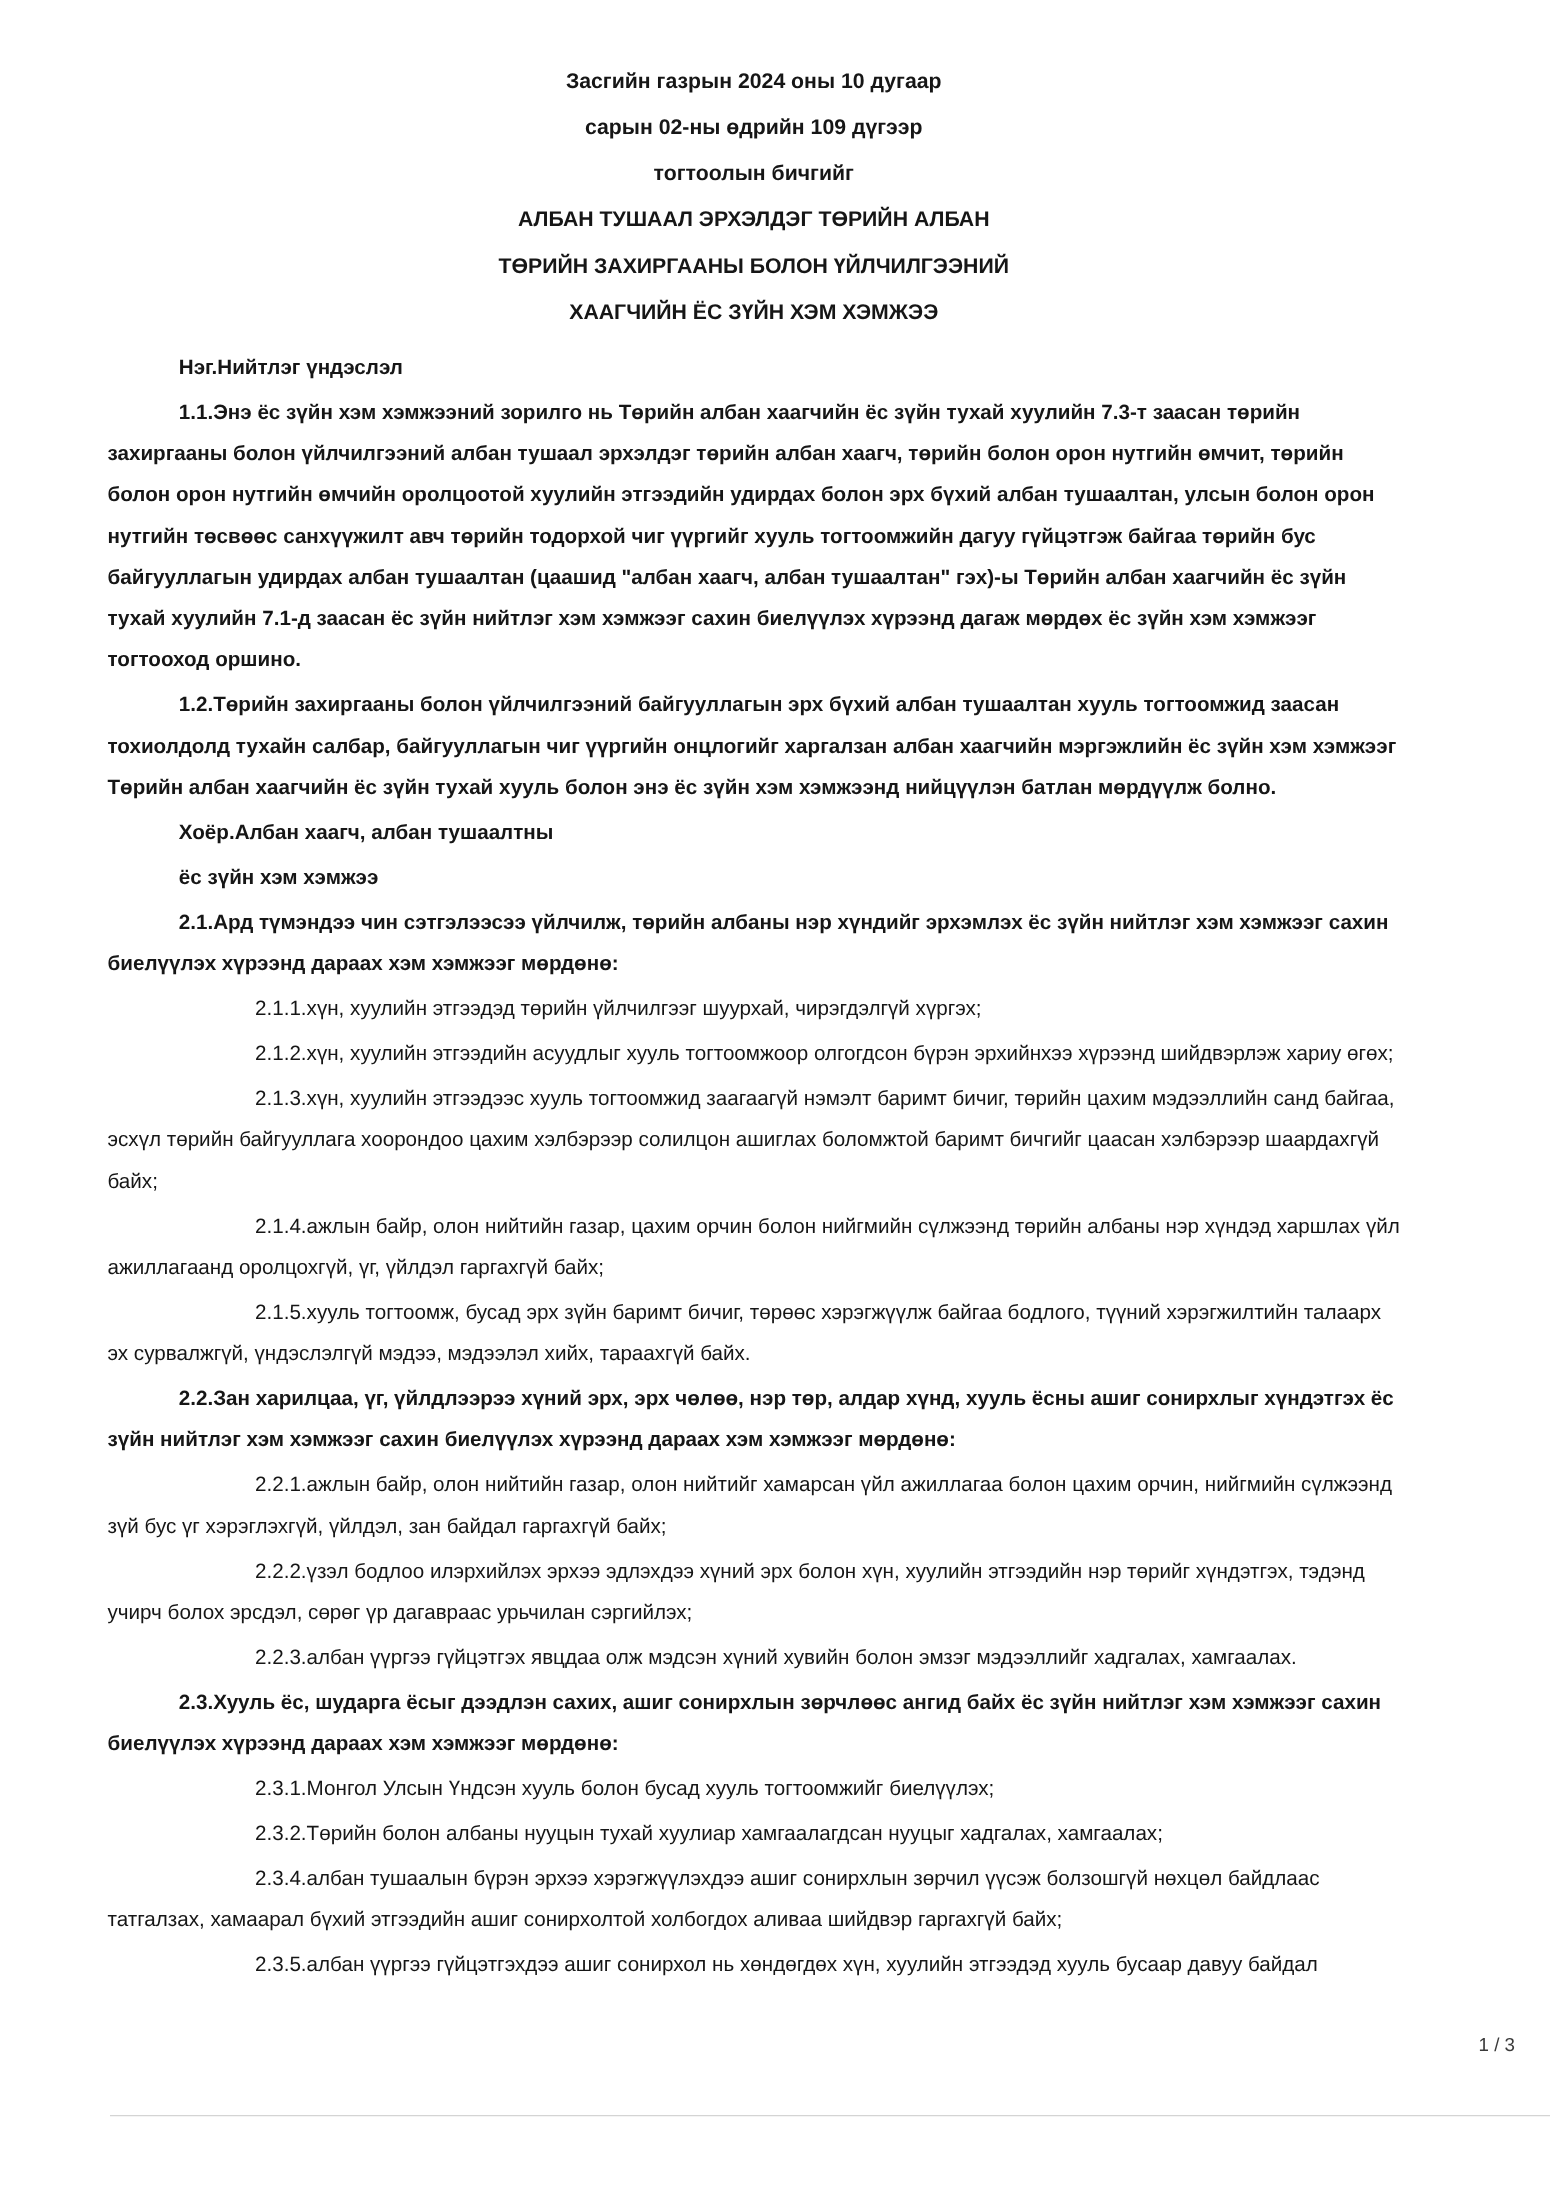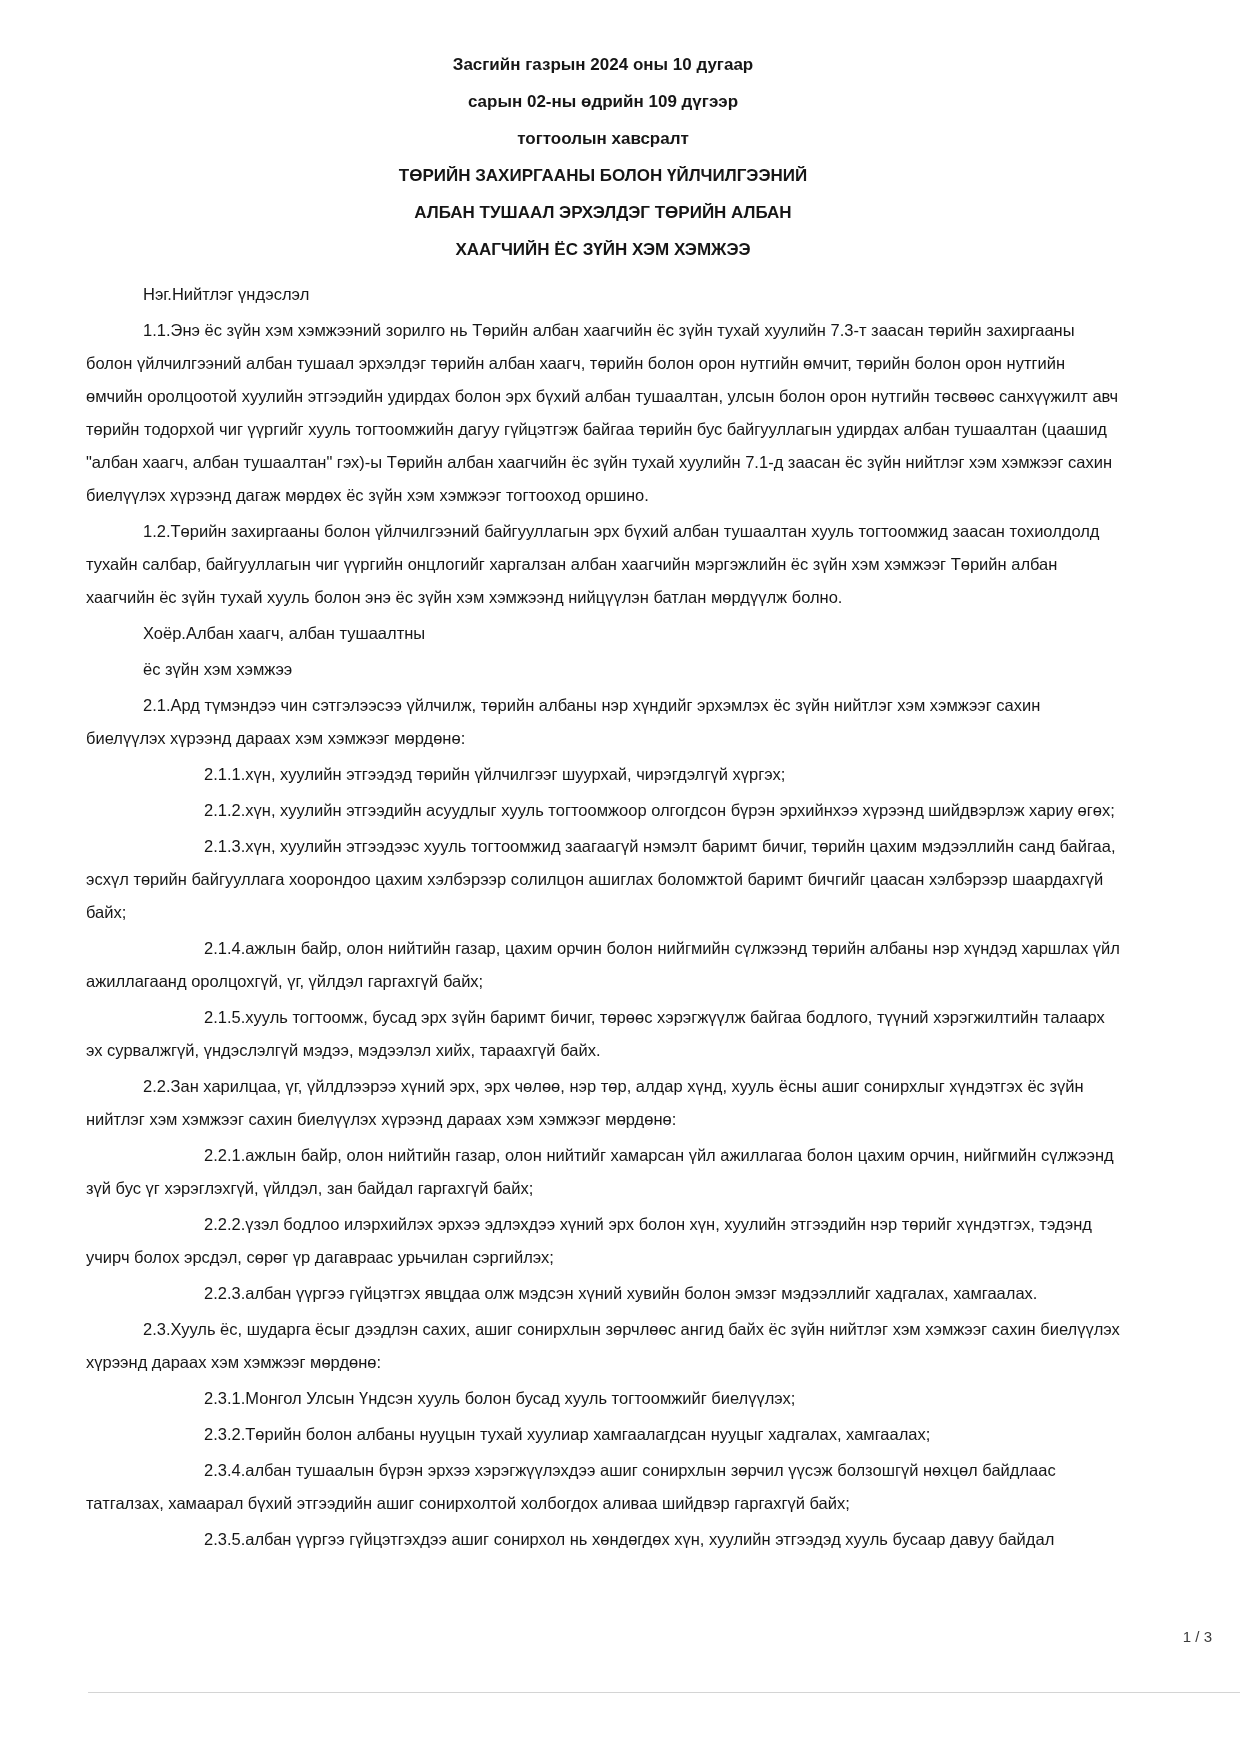--- a/index.html
+++ b/index.html
@@ -24,21 +24,21 @@
     font-weight: bold;
     font-size: 17px;
     line-height: 37px;
   }
   .para {
     font-size: 16.5px;
     line-height: 33px;
     margin: 0 0 3px 0;
     text-align: left;
   }
-  .indent1 { text-indent: 57px; }
+  .indent1 { text-indent: 57px; font-weight: bold; }
   .indent2 { text-indent: 118px; }
   .heading-one { margin-top: 10px; }
   .section-gap { }
   .page-divider {
     position: absolute;
     left: 88px;
     right: 0;
     top: 1692px;
     height: 1px;
     background: #d4d4d4;
@@ -54,23 +54,23 @@
 </style>
 </head>
 <body>
 
 <div class="page">
   <div class="content">
 
     <div class="title-block">
       <div>Засгийн газрын 2024 оны 10 дугаар</div>
       <div>сарын 02-ны өдрийн 109 дүгээр</div>
-      <div>тогтоолын хавсралт</div>
+      <div>тогтоолын бичгийг</div>
+      <div>АЛБАН ТУШААЛ ЭРХЭЛДЭГ ТӨРИЙН АЛБАН</div>
       <div>ТӨРИЙН ЗАХИРГААНЫ БОЛОН ҮЙЛЧИЛГЭЭНИЙ</div>
-      <div>АЛБАН ТУШААЛ ЭРХЭЛДЭГ ТӨРИЙН АЛБАН</div>
       <div>ХААГЧИЙН ЁС ЗҮЙН ХЭМ ХЭМЖЭЭ</div>
     </div>
 
     <p class="para indent1 heading-one">Нэг.Нийтлэг үндэслэл</p>
 
     <p class="para indent1">1.1.Энэ ёс зүйн хэм хэмжээний зорилго нь Төрийн албан хаагчийн ёс зүйн тухай хуулийн 7.3-т заасан төрийн захиргааны болон үйлчилгээний албан тушаал эрхэлдэг төрийн албан хаагч, төрийн болон орон нутгийн өмчит, төрийн болон орон нутгийн өмчийн оролцоотой хуулийн этгээдийн удирдах болон эрх бүхий албан тушаалтан, улсын болон орон нутгийн төсвөөс санхүүжилт авч төрийн тодорхой чиг үүргийг хууль тогтоомжийн дагуу гүйцэтгэж байгаа төрийн бус байгууллагын удирдах албан тушаалтан (цаашид "албан хаагч, албан тушаалтан" гэх)-ы Төрийн албан хаагчийн ёс зүйн тухай хуулийн 7.1-д заасан ёс зүйн нийтлэг хэм хэмжээг сахин биелүүлэх хүрээнд дагаж мөрдөх ёс зүйн хэм хэмжээг тогтооход оршино.</p>
     <p class="para indent1">1.2.Төрийн захиргааны болон үйлчилгээний байгууллагын эрх бүхий албан тушаалтан хууль тогтоомжид заасан тохиолдолд тухайн салбар, байгууллагын чиг үүргийн онцлогийг харгалзан албан хаагчийн мэргэжлийн ёс зүйн хэм хэмжээг Төрийн албан хаагчийн ёс зүйн тухай хууль болон энэ ёс зүйн хэм хэмжээнд нийцүүлэн батлан мөрдүүлж болно.</p>
 
     <p class="para indent1 section-gap">Хоёр.Албан хаагч, албан тушаалтны</p>
     <p class="para indent1">ёс зүйн хэм хэмжээ</p>

